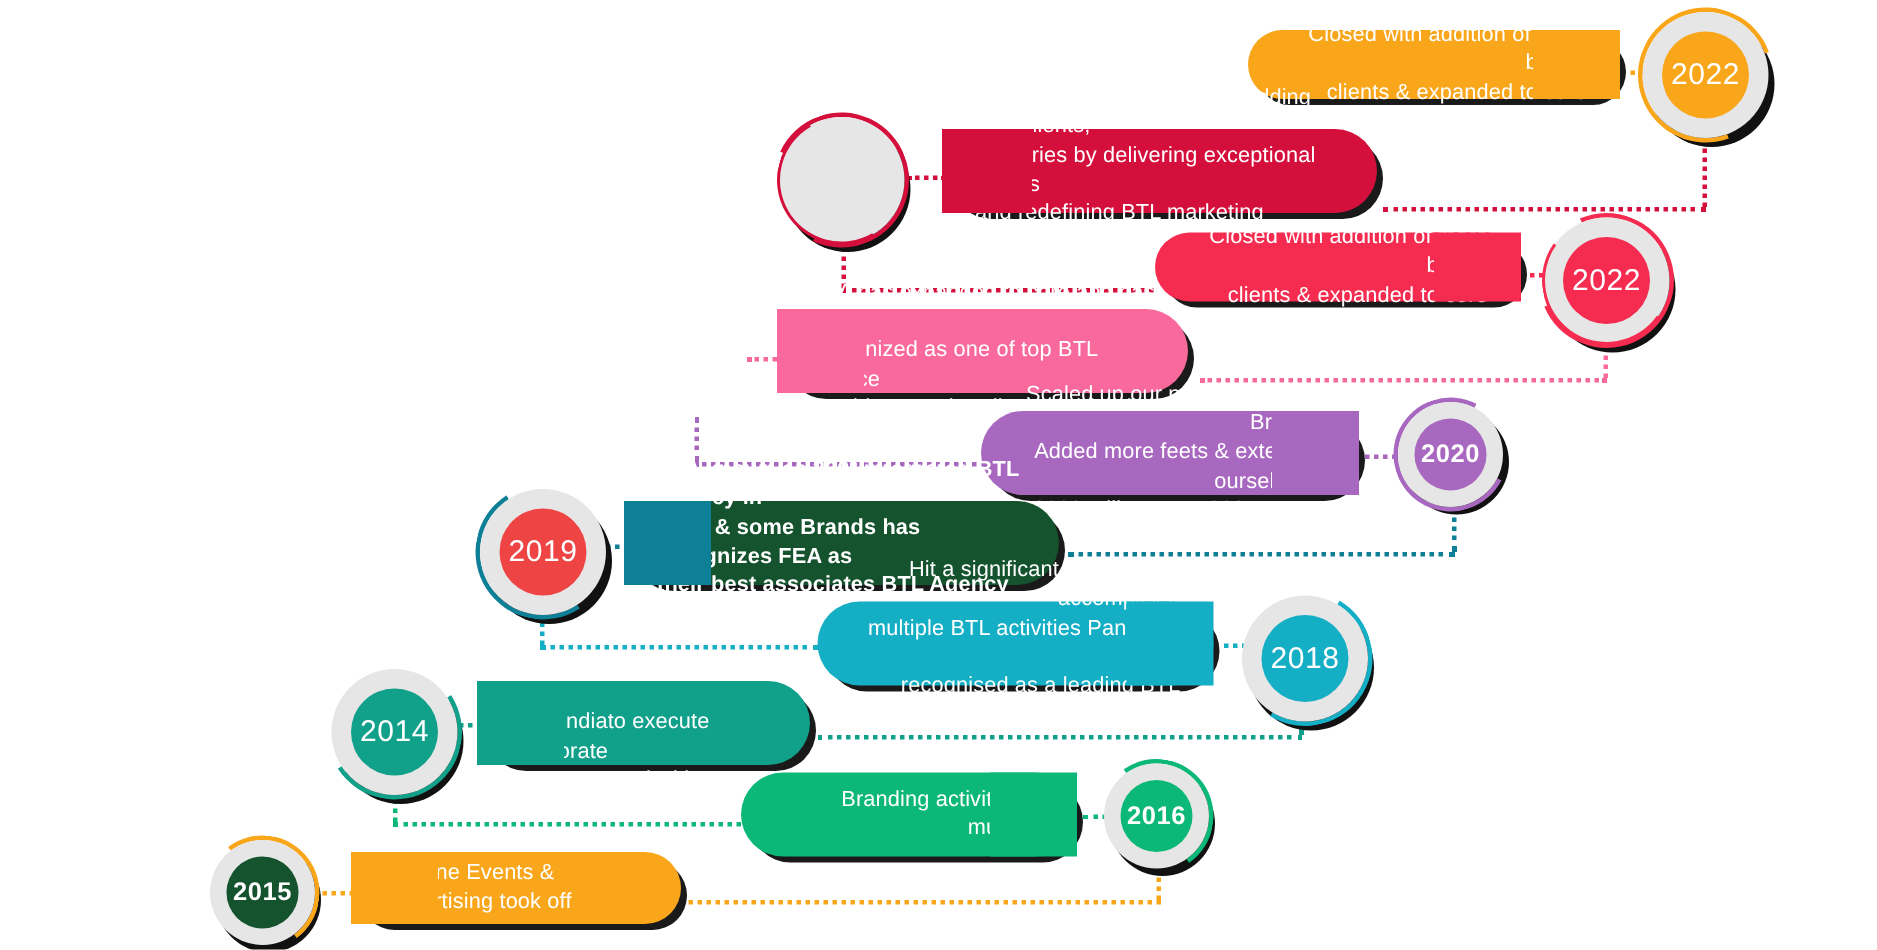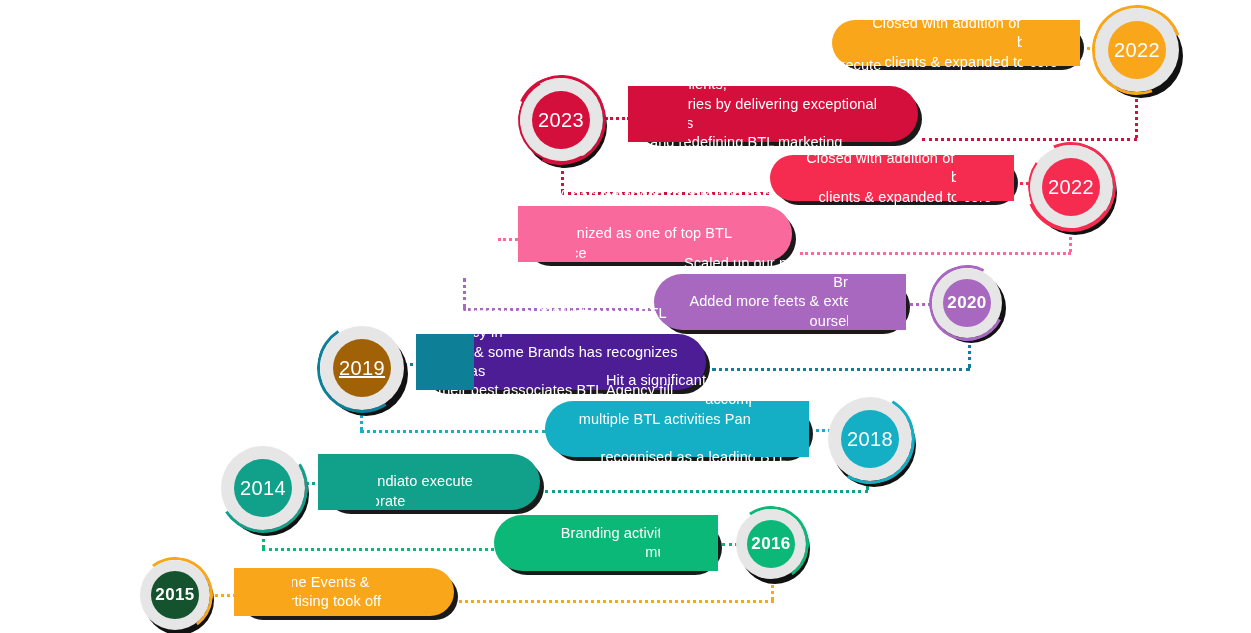--- a/index.html
+++ b/index.html
@@ -179,32 +179,31 @@
   <div class="medal" style="left:1095px; top:8px;">
     <div class="ring-shadow"></div>
     <div class="ring-arc" style="border-top-color:#f9a61a; border-left-color:#f9a61a; border-bottom-color:#f9a61a; transform:rotate(25deg);"></div>
     <div class="ring-outer"></div>
     <div class="core" style="background:#f9a61a;">2022</div>
   </div>
 
   <div class="pill-shadow" style="left:634px; top:92px; width:288px; height:54px;"></div>
   <div class="pill align-left" style="left:628px; top:86px; width:290px; height:56px; background:#d50f3c;">
     <div class="pill-text">
-      <div>FEA soared to new heights execute new clients,</div>
+      <div>FEA soared to new heights adding new clients,</div>
       <div>territories by  delivering exceptional results</div>
       <div>and redefining BTL marketing excellence.</div>
     </div>
   </div>
   <div class="pill-notch" style="left:628px; top:86px; width:60px; height:56px; background:#d50f3c;"></div>
   <div class="medal" style="left:519px; top:78px;">
     <div class="ring-shadow"></div>
     <div class="ring-arc" style="border-top-color:#d50f3c; border-right-color:#d50f3c; border-bottom-color:#d50f3c; transform:rotate(-20deg);"></div>
     <div class="ring-outer"></div>
     <div class="ring-arc2" style="border-bottom-color:#d50f3c; border-left-color:#d50f3c; transform:rotate(15deg);"></div>
-    <div class="core" style="background:#d50f3c;">2023</div>
   </div>
 
   <div class="pill-shadow" style="left:776px; top:161px; width:242px; height:44px;"></div>
   <div class="pill align-right" style="left:770px; top:155px; width:244px; height:46px; background:#f52b4f;">
     <div class="pill-text">
       <div>Closed with addition of more bigger</div>
       <div>clients &amp; expanded to core</div>
     </div>
   </div>
   <div class="pill-notch" style="left:956px; top:155px; width:58px; height:46px; background:#f52b4f;"></div>
@@ -236,33 +235,33 @@
   </div>
   <div class="pill-notch" style="left:848px; top:274px; width:58px; height:56px; background:#a868c0;"></div>
   <div class="medal sm" style="left:932px; top:268px;">
     <div class="ring-shadow"></div>
     <div class="ring-arc" style="border-top-color:#a868c0; border-left-color:#a868c0; border-bottom-color:#a868c0; transform:rotate(-18deg);"></div>
     <div class="ring-outer"></div>
     <div class="core" style="background:#a868c0;">2020</div>
   </div>
 
   <div class="pill-shadow" style="left:422px; top:340px; width:288px; height:54px;"></div>
-  <div class="pill align-left" style="left:416px; top:334px; width:290px; height:56px; background:#4c1d95;">
+  <div class="pill align-left" style="left:416px; top:334px; width:290px; height:56px; background:#14532d;font-weight:bold;">
     <div class="pill-text">
       <div>FEA known as 360º integrated BTL Agency in</div>
       <div>India &amp; some Brands has recognizes FEA as</div>
       <div>their best associates BTL Agency till this time</div>
     </div>
   </div>
   <div class="pill-notch" style="left:416px; top:334px; width:58px; height:56px; background:#0d7f96;"></div>
   <div class="medal" style="left:320px; top:326px;">
     <div class="ring-shadow"></div>
     <div class="ring-arc" style="border-bottom-color:#0d7f96; border-left-color:#0d7f96; transform:rotate(12deg);"></div>
     <div class="ring-outer"></div>
-    <div class="core" style="background:#a16207;text-decoration:underline;">2019</div>
+    <div class="core" style="background:#ef4444;">2019</div>
   </div>
 
   <div class="pill-shadow" style="left:551px; top:407px; width:262px; height:54px;"></div>
   <div class="pill align-right" style="left:545px; top:401px; width:264px; height:56px; background:#14aec5;">
     <div class="pill-text">
       <div>Hit a significant milestone &amp; accomplised</div>
       <div>multiple BTL activities Pan India &amp;</div>
       <div>recognised as a leading BTL Agency</div>
     </div>
   </div>

